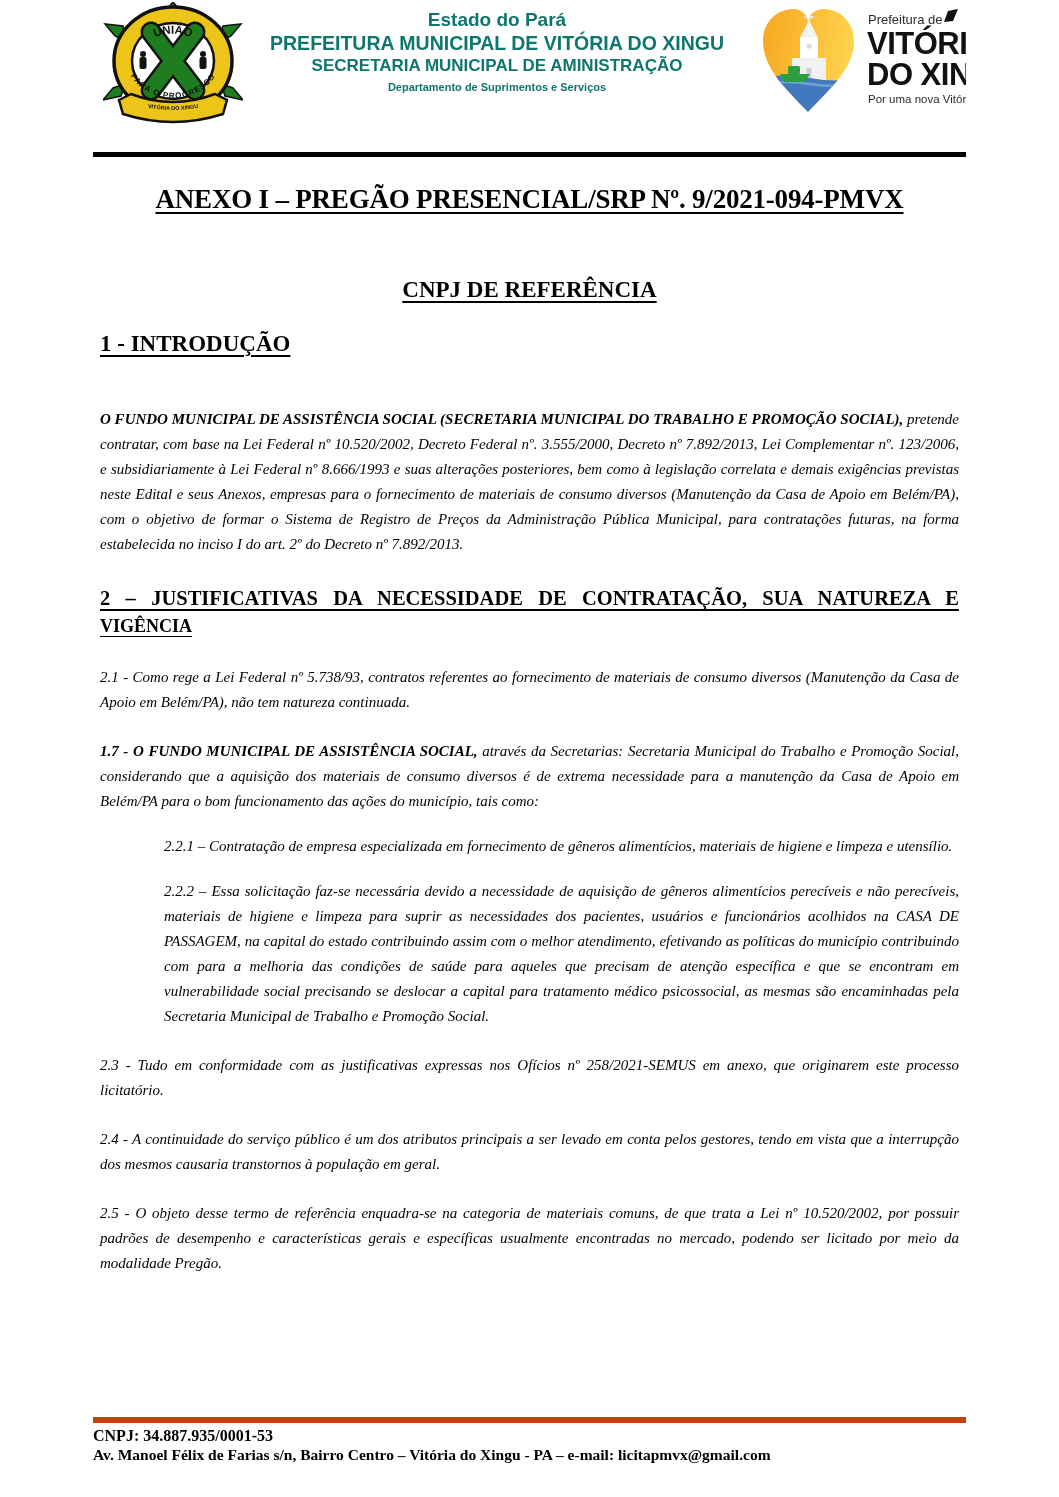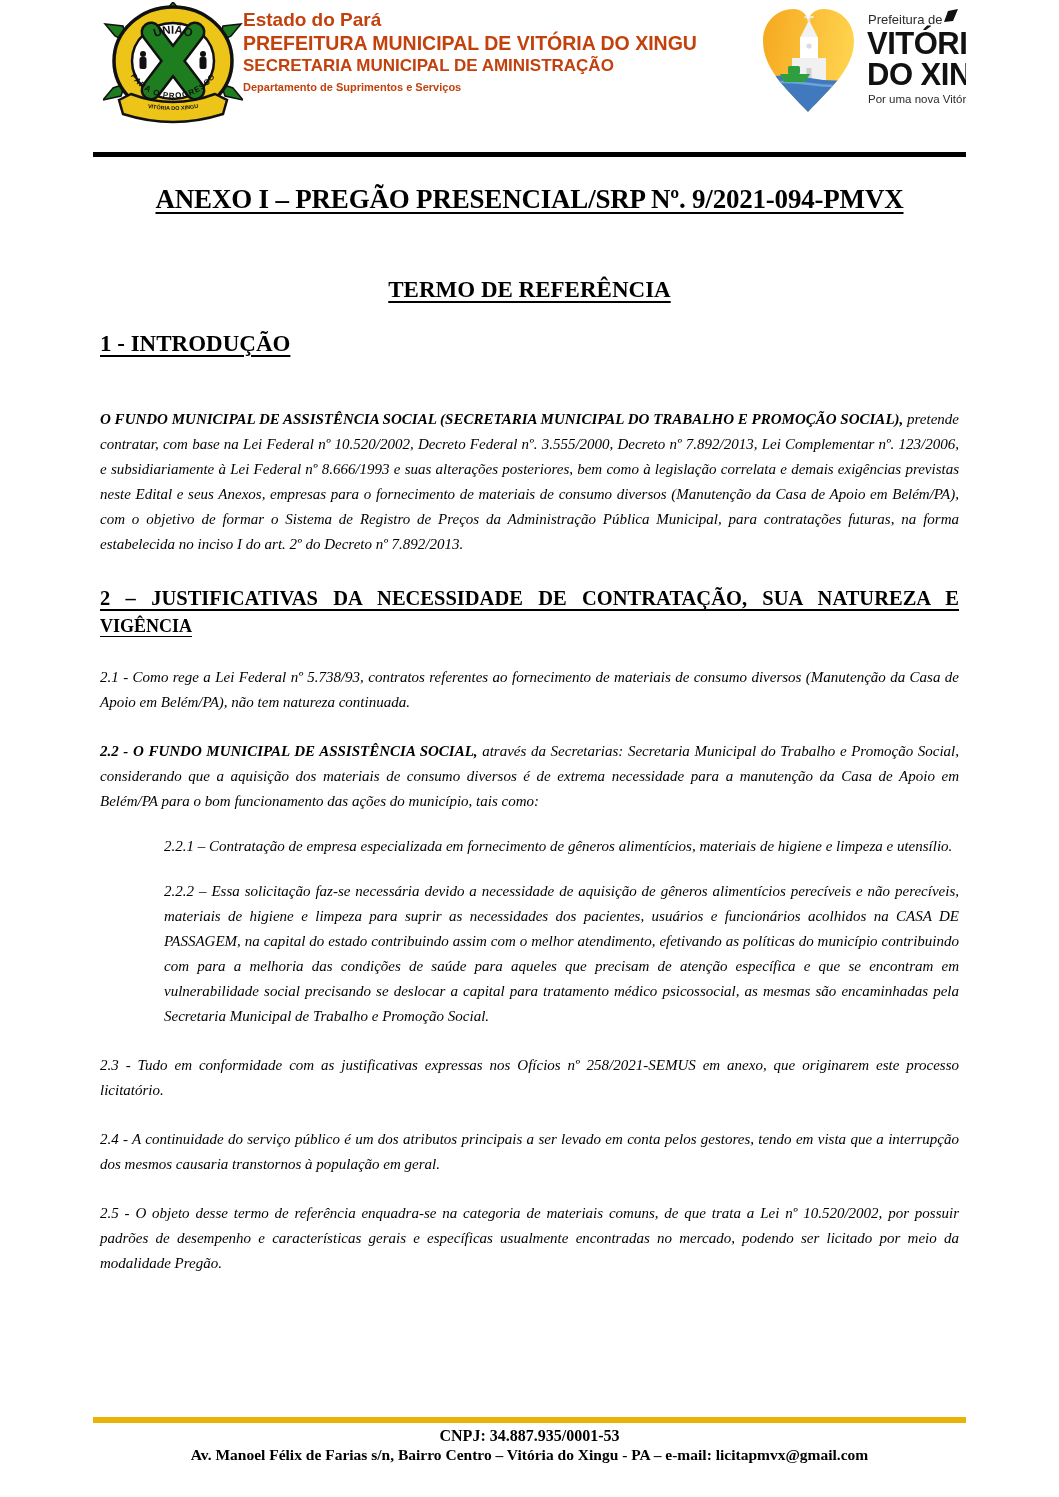--- a/index.html
+++ b/index.html
@@ -15,23 +15,23 @@
     position:relative;
     margin:0 93px;
     padding-top:26px;
     height:126px;
     border-bottom:5px solid #000;
   }
   .seal-logo{position:absolute;left:10px;top:2px;}
   .brand-logo{position:absolute;right:0;top:4px;}
   .org-block{
     position:absolute;left:150px;right:215px;top:8px;
-    text-align:left;
+    text-align:center;
     font-family:"Liberation Sans", sans-serif;
-    font-weight:bold;color:#c2410c;
+    font-weight:bold;color:#0f766e;
   }
   .org-l1{font-size:19px;line-height:23px;}
   .org-l2{font-size:19.5px;line-height:24px;}
   .org-l3{font-size:17px;line-height:22px;}
   .org-l4{font-size:11px;line-height:20px;}
   .org-l5{font-size:16px;line-height:20px;}
   
   .content{margin:16px 100px;}
   .doc-title{
     margin-top:27px;
@@ -73,22 +73,21 @@
     font-size:18px;font-weight:bold;
     text-decoration:underline;text-underline-offset:4px;
     line-height:29px;
     display:inline-block;
   }
   .indented{margin-left:64px;}
   .ind-para{margin-top:20px;}
   
   .footer{
     position:absolute;left:93px;right:93px;top:1417px;
-    border-top:6px solid #eab308;
-    text-align:center;
+    border-top:6px solid #c2410c;
     font-weight:bold;
     padding-top:3px;
   }
   .footer-cnpj{font-size:16px;line-height:19px;}
   .footer-address{font-size:15.5px;line-height:19px;}
 </style>
 </head>
 <body>
 
 <div class="page">
@@ -189,32 +188,32 @@
         <text x="109" y="81" font-size="31" font-weight="bold" letter-spacing="-0.5">DO XINGU</text>
         <text x="110" y="99" font-size="11.5" fill="#2b2b2b">Por uma nova Vitória</text>
       </g>
     </svg>
   </div>
 
   <div class="content">
 
     <div class="doc-title">ANEXO I – PREGÃO PRESENCIAL/SRP Nº. 9/2021-094-PMVX</div>
 
-    <div class="doc-subtitle">TERMO DE REFERÊNCIA</div>
+    <div class="doc-subtitle">CNPJ DE REFERÊNCIA</div>
 
     <div class="h1">1 - INTRODUÇÃO</div>
 
     <p class="para first"><span class="bold-run">O FUNDO MUNICIPAL DE ASSISTÊNCIA SOCIAL (SECRETARIA MUNICIPAL DO TRABALHO E PROMOÇÃO SOCIAL),</span><span> pretende contratar, com base na Lei Federal nº 10.520/2002, Decreto Federal nº. 3.555/2000, Decreto nº 7.892/2013, Lei Complementar nº. 123/2006, e subsidiariamente à Lei Federal nº 8.666/1993 e suas alterações posteriores, bem como à legislação correlata e demais exigências previstas neste Edital e seus Anexos, empresas para o fornecimento de materiais de consumo diversos (Manutenção da Casa de Apoio em Belém/PA), com o objetivo de formar o Sistema de Registro de Preços da Administração Pública Municipal, para contratações futuras, na forma estabelecida no inciso I do art. 2º do Decreto nº 7.892/2013.</span></p>
 
     <div class="h2line1">2 – JUSTIFICATIVAS DA NECESSIDADE DE CONTRATAÇÃO, SUA NATUREZA E</div>
     <div><span class="h2line2">VIGÊNCIA</span></div>
 
     <p class="para">2.1 - Como rege a Lei Federal nº 5.738/93, contratos referentes ao fornecimento de materiais de consumo diversos (Manutenção da Casa de Apoio em Belém/PA), não tem natureza continuada.</p>
 
-    <p class="para"><span class="bold-run">2.2 - O FUNDO MUNICIPAL DE ASSISTÊNCIA SOCIAL,</span><span> através da Secretarias: Secretaria Municipal do Trabalho e Promoção Social, considerando que a aquisição dos materiais de consumo diversos é de extrema necessidade para a manutenção da Casa de Apoio em Belém/PA para o bom funcionamento das ações do município, tais como:</span></p>
+    <p class="para"><span class="bold-run">1.7 - O FUNDO MUNICIPAL DE ASSISTÊNCIA SOCIAL,</span><span> através da Secretarias: Secretaria Municipal do Trabalho e Promoção Social, considerando que a aquisição dos materiais de consumo diversos é de extrema necessidade para a manutenção da Casa de Apoio em Belém/PA para o bom funcionamento das ações do município, tais como:</span></p>
 
     <p class="para indented ind-para">2.2.1 – Contratação de empresa especializada em fornecimento de gêneros alimentícios, materiais de higiene e limpeza e utensílio.</p>
 
     <p class="para indented ind-para">2.2.2 – Essa solicitação faz-se necessária devido a necessidade de aquisição de gêneros alimentícios perecíveis e não perecíveis, materiais de higiene e limpeza para suprir as necessidades dos pacientes, usuários e funcionários acolhidos na CASA DE PASSAGEM, na capital do estado contribuindo assim com o melhor atendimento, efetivando as políticas do município contribuindo com para a melhoria das condições de saúde para aqueles que precisam de atenção específica e que se encontram em vulnerabilidade social precisando se deslocar a capital para tratamento médico psicossocial, as mesmas são encaminhadas pela Secretaria Municipal de Trabalho e Promoção Social.</p>
 
     <p class="para">2.3 - Tudo em conformidade com as justificativas expressas nos Ofícios nº 258/2021-SEMUS em anexo, que originarem este processo licitatório.</p>
 
     <p class="para">2.4 - A continuidade do serviço público é um dos atributos principais a ser levado em conta pelos gestores, tendo em vista que a interrupção dos mesmos causaria transtornos à população em geral.</p>
 
     <p class="para">2.5 - O objeto desse termo de referência enquadra-se na categoria de materiais comuns, de que trata a Lei nº 10.520/2002, por possuir padrões de desempenho e características gerais e específicas usualmente encontradas no mercado, podendo ser licitado por meio da modalidade Pregão.</p>

